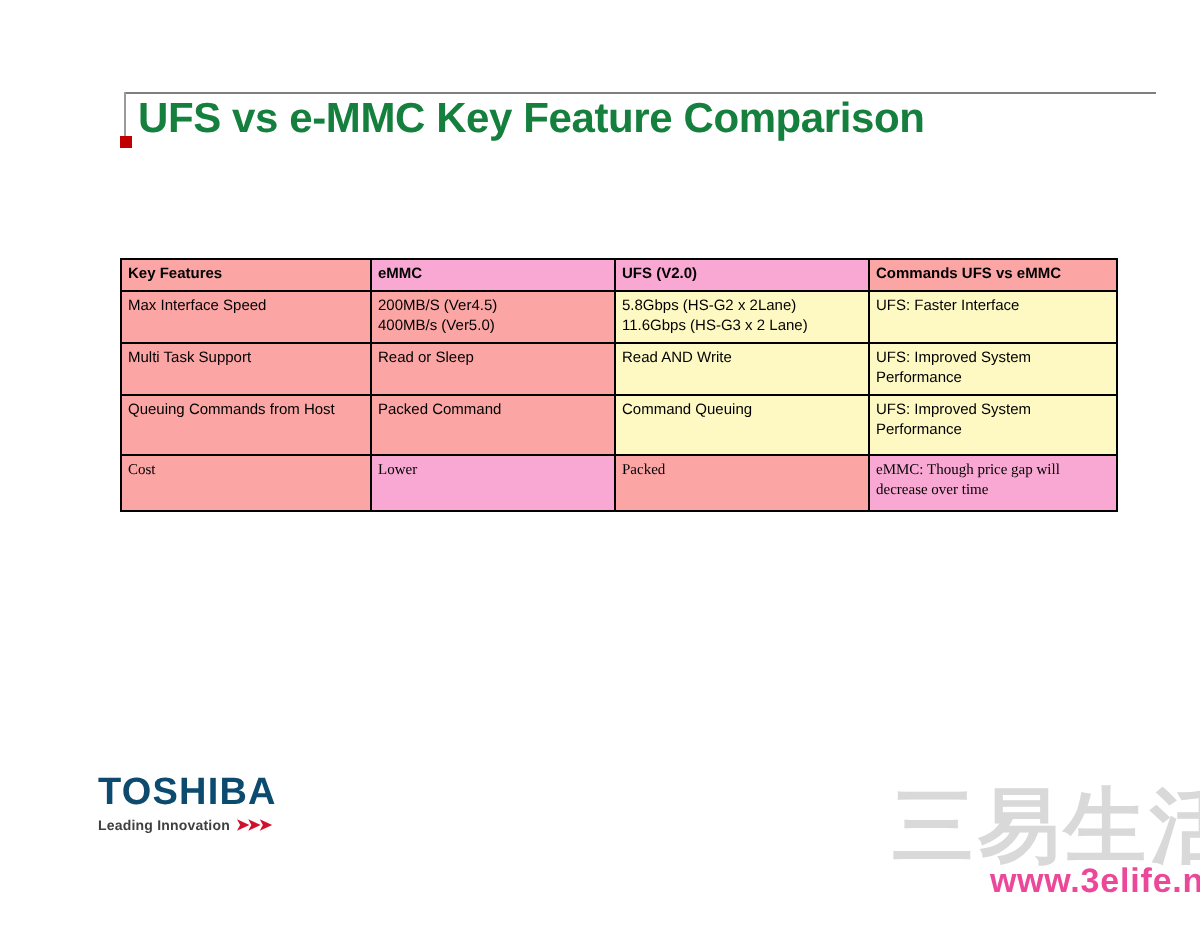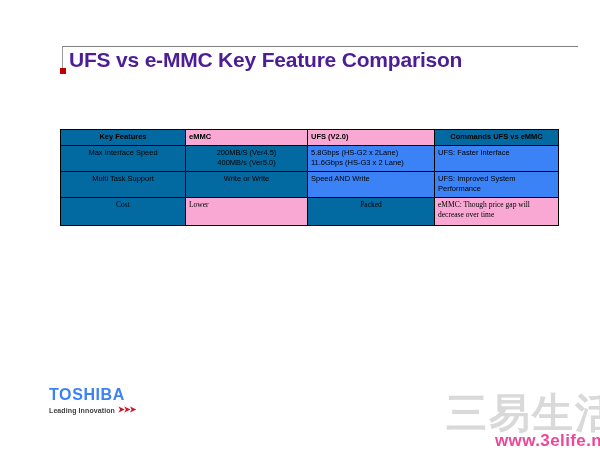--- a/index.html
+++ b/index.html
@@ -47,21 +47,21 @@
     width: 6px;
     height: 6px;
     background: #c00000;
   }
   #slide-title-text {
     position: absolute;
     left: 7px;
     top: 2px;
     font-size: 21px;
     font-weight: bold;
-    color: #4c1d95;
+    color: #15803d;
     letter-spacing: -0.2px;
     white-space: nowrap;
     font-family: "Liberation Sans", sans-serif;
   }
 
   
   #comparison-table {
     position: absolute;
     left: 60px;
     top: 129px;
@@ -79,43 +79,43 @@
     line-height: 1.38;
     word-wrap: break-word;
   }
   #comparison-table td.c0 { width: 118px; }
   #comparison-table td.c1 { width: 115px; }
   #comparison-table td.c2 { width: 120px; }
   #comparison-table td.c3 { width: 117px; }
 
   .hdr { font-weight: bold; height: 11px; }
   .fill-green { background: #f9a8d4; }
-  .fill-blue  { background: #3b82f6; }
-  .fill-white { background: #0369a1; text-align: center; }
+  .fill-blue  { background: #fef9c3; }
+  .fill-white { background: #fca5a5; }
 
   .row-h  td { height: 11px; }
   .row-1  td { height: 21px; margin-left: 45px; }
   .row-2  td { height: 19px; }
   .row-3  td { height: 25px; }
   .row-4  td { height: 32px; }
   .row-5  td { height: 23px; font-family: Liberation Serif, serif; }
 
   .vbottom { vertical-align: bottom; }
 
   
   #toshiba-logo {
     position: absolute;
     left: 49px;
     top: 387px;
     width: 110px;
   }
   #toshiba-wordmark {
-    font-size: 16px;
-    font-weight: bold;
-    color: #3b82f6;
+    font-size: 19px;
+    font-weight: bold;
+    color: #0c4a6e;
     letter-spacing: 0.6px;
     line-height: 1;
     font-family: "Liberation Sans", sans-serif;
   }
   #toshiba-tagline-row {
     display: flex;
     align-items: center;
     gap: 3px;
     margin-top: 3px;
   }
@@ -188,25 +188,31 @@
         </td>
       <td class="c2 fill-blue">
           <div>5.8Gbps (HS-G2 x 2Lane)</div>
           <div>11.6Gbps (HS-G3 x 2 Lane)</div>
         </td>
       <td class="c3 fill-blue">UFS: Faster Interface</td>
     </tr>
 
     <tr class="row-2">
       <td class="c0 fill-white">Multi Task Support</td>
-      <td class="c1 fill-white">Write or Write</td>
-      <td class="c2 fill-blue">Speed AND Write</td>
+      <td class="c1 fill-white">Read or Sleep</td>
+      <td class="c2 fill-blue">Read AND Write</td>
       <td class="c3 fill-blue">UFS: Improved System Performance</td>
     </tr>
 
+    <tr class="row-3">
+      <td class="c0 fill-white">Queuing Commands from Host</td>
+      <td class="c1 fill-white">Packed Command</td>
+      <td class="c2 fill-blue">Command Queuing</td>
+      <td class="c3 fill-blue">UFS: Improved System Performance</td>
+    </tr>
 
 
     <tr class="row-5">
       <td class="c0 fill-white vbottom">Cost</td>
       <td class="c1 fill-green vbottom">Lower</td>
       <td class="c2 fill-white vbottom">Packed</td>
       <td class="c3 fill-green">eMMC: Though price gap will decrease over time</td>
     </tr>
   </tbody>
 </table>

